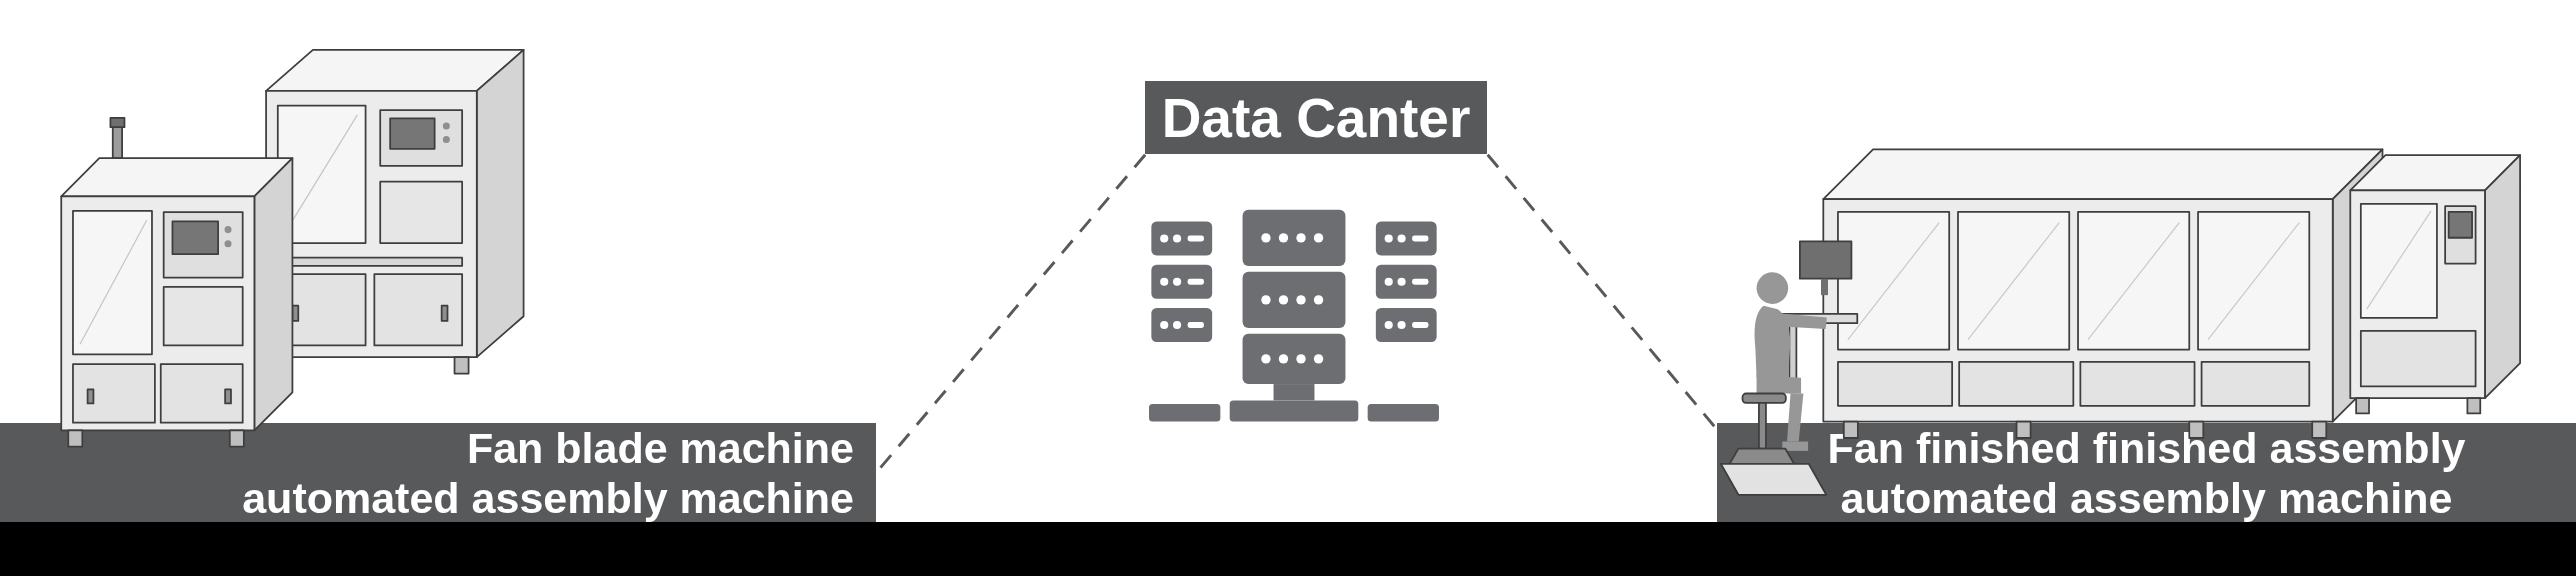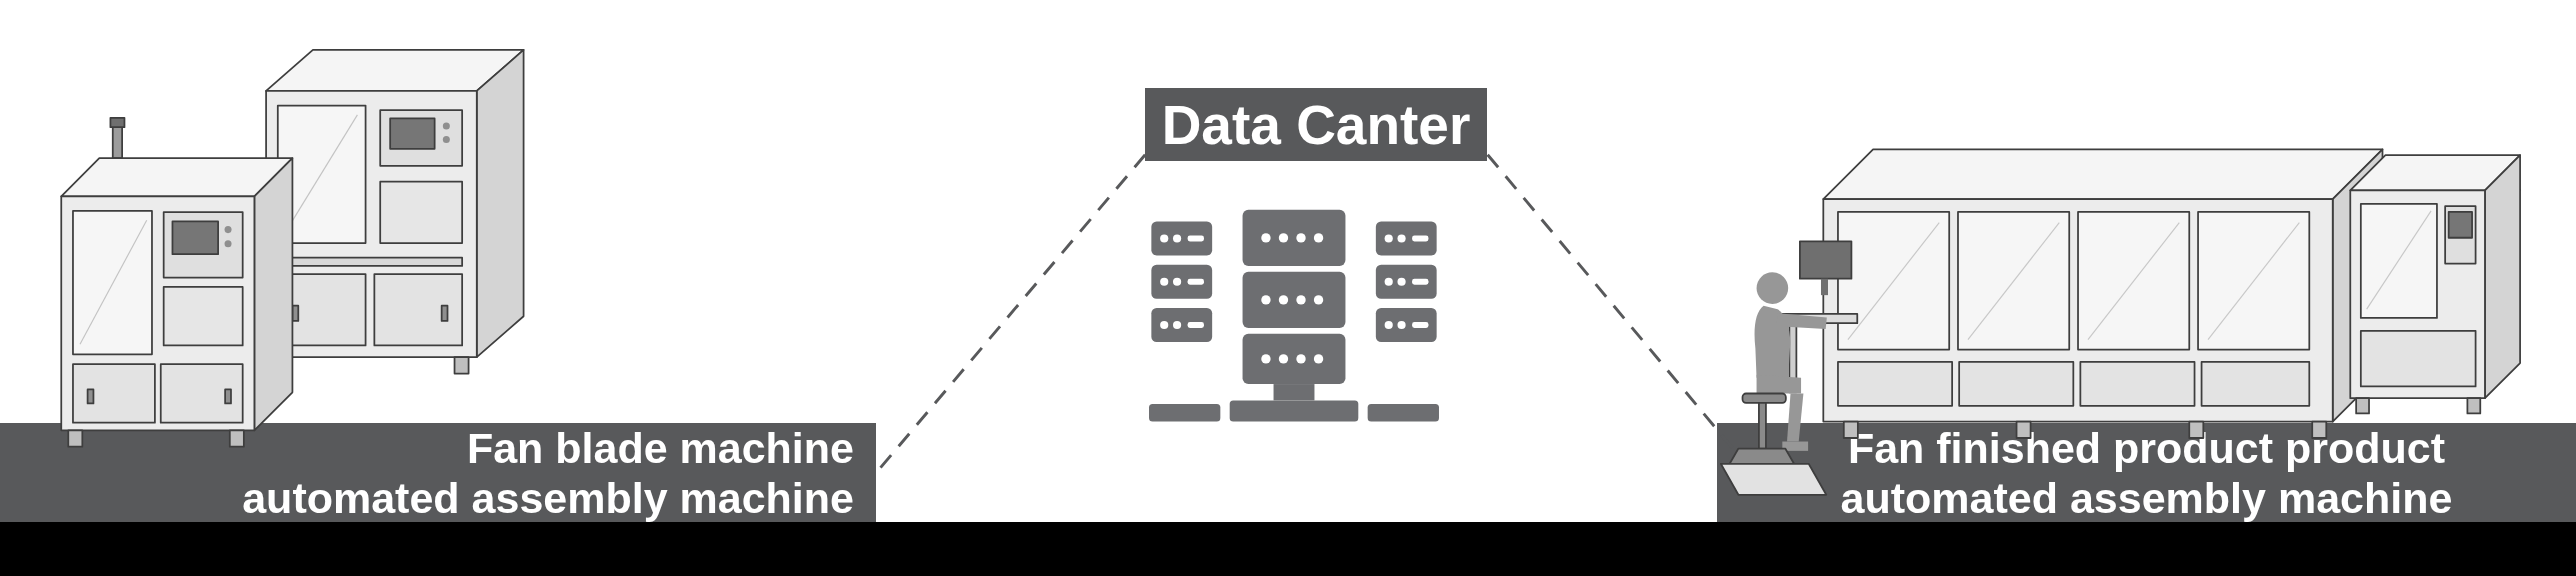--- a/index.html
+++ b/index.html
@@ -41,21 +41,20 @@
     position:absolute; left:0; top:0; width:2576px; height:577px;
     z-index:3; pointer-events:none;
   }
 
   .dc-box {
     position:absolute; left:1145px; top:81px; width:342px; height:73px;
     background:#58595b; color:#ffffff;
     display:flex; align-items:center; justify-content:center;
     font-size:55px; font-weight:600;
     z-index:4;
-    margin-top:7px;
   }
   .dc-icon {
     position:absolute; left:1142px; top:206px; width:304px; height:224px;
     z-index:4;
   }
 
   .machine { position:absolute; z-index:5; }
   .machine.left-machine  { left:32px;   top:5.9px;  width:515px;  height:480px; }
   .machine.right-machine { left:1712px; top:82px; width:855px; height:445px; }
 </style>
@@ -124,21 +123,21 @@
       </g>
     </svg>
   </div>
 
   <div class="banner left">
     <div>Fan blade machine</div>
     <div>automated assembly machine</div>
   </div>
 
   <div class="banner right">
-    <div>Fan finished product product</div>
+    <div>Fan finished finished assembly</div>
     <div>automated assembly machine</div>
   </div>
 
   <div class="footer-bar"></div>
 
   <svg class="machine left-machine" viewBox="0 0 880 820">
     <g stroke="#3e3e3e" stroke-width="3" stroke-linejoin="round">
 
       <polygon points="400,145 480,75 840,75 760,145" fill="#f5f5f5"></polygon>
       <polygon points="760,145 840,75 840,530 760,600" fill="#d4d4d4"></polygon>

